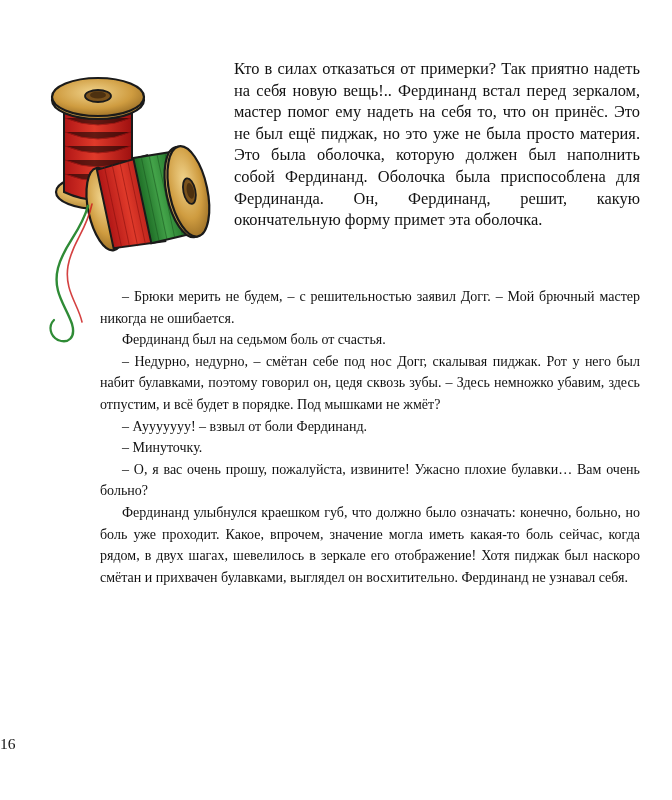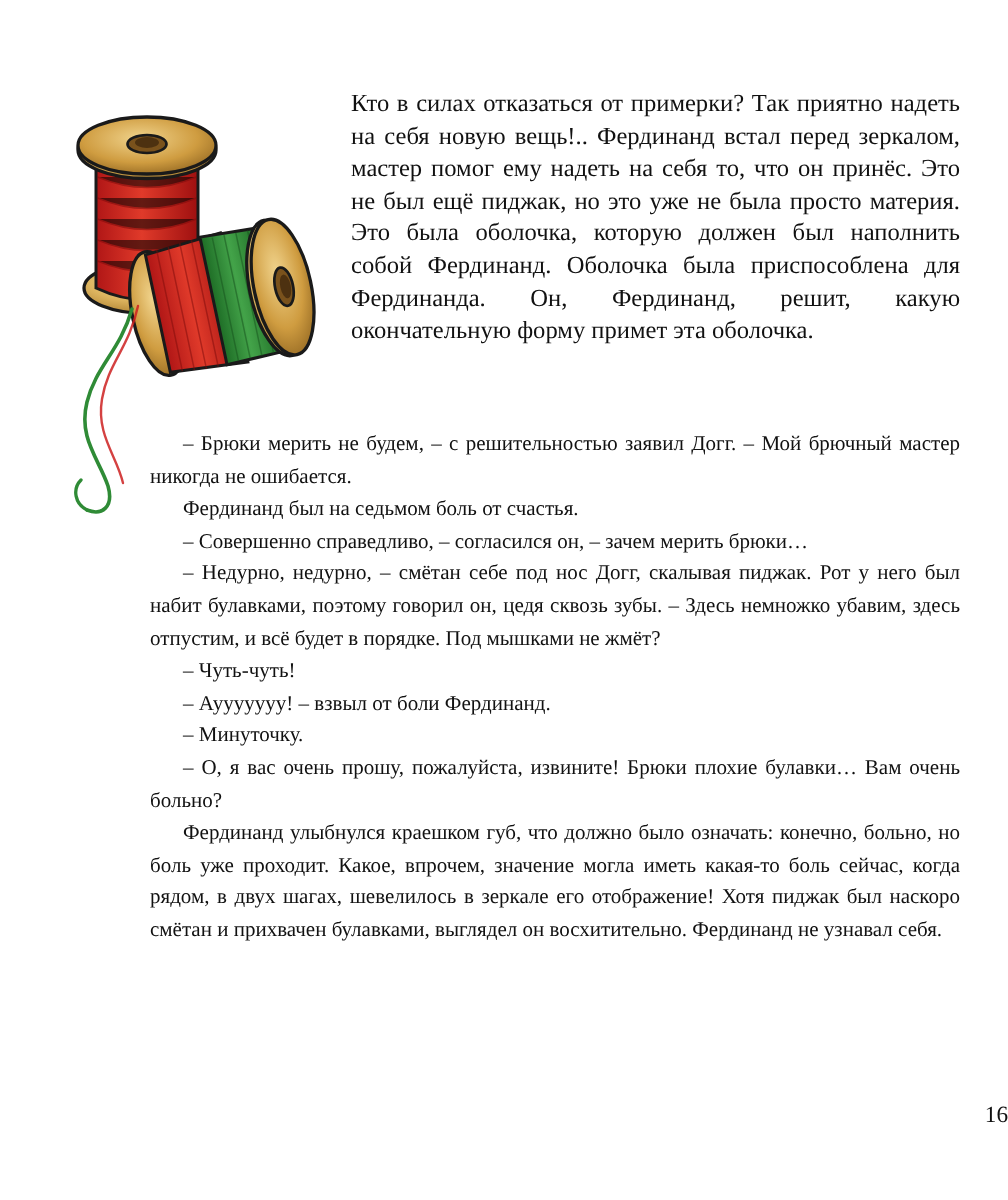--- a/index.html
+++ b/index.html
@@ -69,21 +69,21 @@
   }
   .text-lower p.indent {
     text-indent: 22px;
   }
 
   .page-number {
     position: absolute;
     left: 0;
     top: 735px;
     width: 672px;
-    text-align: right;
+    text-align: left;
     font-size: 15.5px;
     color: #111111;
   }
 </style>
 </head>
 <body>
 
 <div class="page">
 
   <div class="illustration">
@@ -162,24 +162,22 @@
     </svg>
   </div>
 
   <div class="text-block">
     <p class="first">Кто в силах отказаться от примерки? Так приятно надеть на себя новую вещь!.. Фердинанд встал перед зеркалом, мастер помог ему надеть на себя то, что он принёс. Это не был ещё пиджак, но это уже не была просто материя. Это была оболочка, которую должен был наполнить собой Фердинанд. Оболочка была приспособлена для Фердинанда. Он, Фердинанд, решит, какую окончательную форму примет эта оболочка.</p>
   </div>
 
   <div class="text-lower">
     <p class="indent">– Брюки мерить не будем, – с решительностью заявил Догг. – Мой брючный мастер никогда не ошибается.</p>
     <p class="indent">Фердинанд был на седьмом боль от счастья.</p>
-    <p class="indent">– Совершенно справедливо, – согласился он, – зачем мерить брюки…</p>
     <p class="indent">– Недурно, недурно, – смётан себе под нос Догг, скалывая пиджак. Рот у него был набит булавками, поэтому говорил он, цедя сквозь зубы. – Здесь немножко убавим, здесь отпустим, и всё будет в порядке. Под мышками не жмёт?</p>
-    <p class="indent">– Чуть-чуть!</p>
     <p class="indent">– Аууууууу! – взвыл от боли Фердинанд.</p>
     <p class="indent">– Минуточку.</p>
-    <p class="indent">– О, я вас очень прошу, пожалуйста, извините! Брюки плохие булавки… Вам очень больно?</p>
+    <p class="indent">– О, я вас очень прошу, пожалуйста, извините! Ужасно плохие булавки… Вам очень больно?</p>
     <p class="indent">Фердинанд улыбнулся краешком губ, что должно было означать: конечно, больно, но боль уже проходит. Какое, впрочем, значение могла иметь какая-то боль сейчас, когда рядом, в двух шагах, шевелилось в зеркале его отображение! Хотя пиджак был наскоро смётан и прихвачен булавками, выглядел он восхитительно. Фердинанд не узнавал себя.</p>
   </div>
 
   <div class="page-number">16</div>
 
 </div>
 
 </body></html>

